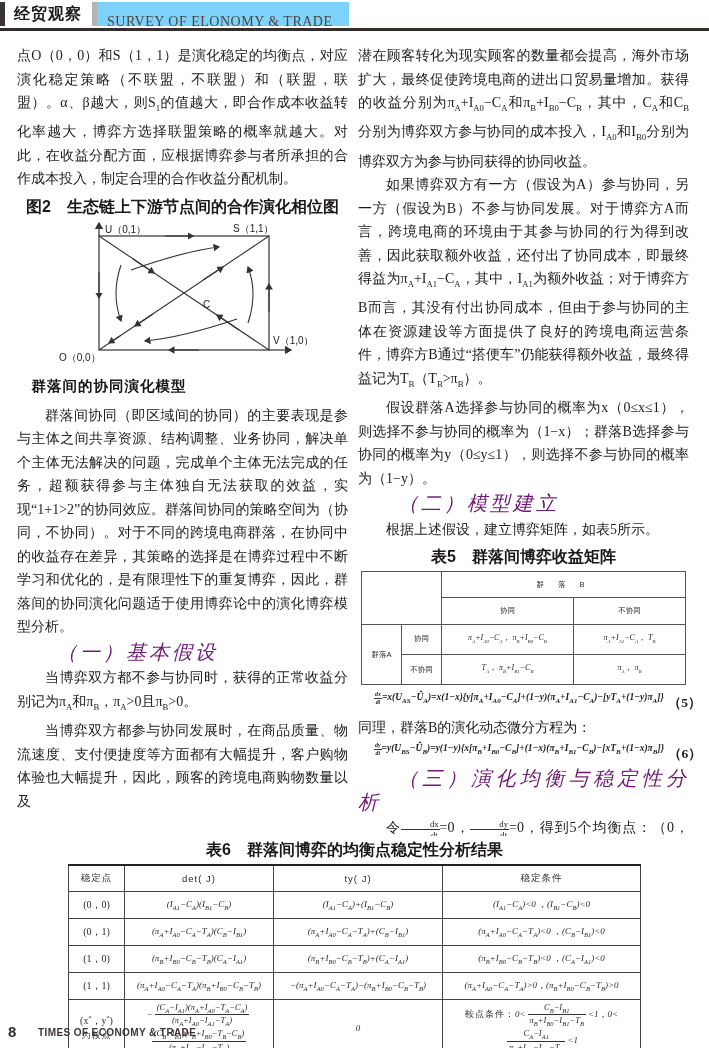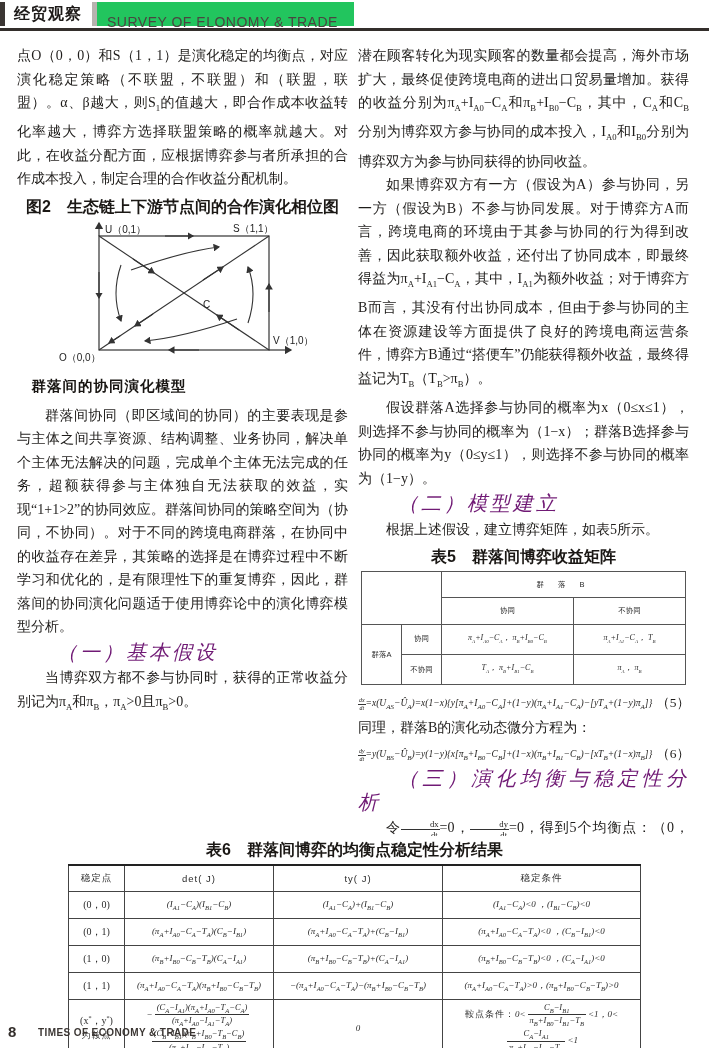--- a/index.html
+++ b/index.html
@@ -7,40 +7,40 @@
   body {
     width: 709px; height: 1048px; position: relative; overflow: hidden;
     font-family: "Liberation Serif", serif; color: #222;
   }
   
   .hdr { display:flex; align-items:stretch; height:24px; margin:2px 0 0 0; }
   .hdr-bar { width:5px; background:#3b3633; margin-right:7px; }
   .hdr-cn { font-family:"Liberation Sans",sans-serif; font-weight:bold; font-size:16px;
             color:#1d1a18; display:flex; align-items:center; padding:0 10px 0 2px; letter-spacing:1px;}
   .hdr-sep { width:5px; background:#b7b3af; margin-right:0; }
-  .hdr-en { background:#22c55e; color:#4a4540; font-family:Liberation Sans, sans-serif;
+  .hdr-en { background:#7dd3fc; color:#4a4540; font-family:Liberation Serif, serif;
             font-size:14px; display:flex; align-items:center; padding:16px 16px 0 10px; letter-spacing:.5px;}
   .hdr-rule { height:3px; background:#332e2b; margin-top:2px; }
   
   .cols { display:flex; gap:10px; padding:0 17px; margin-top:13px; height:792px; overflow:hidden; }
   .col { width:331px; font-size:14px; line-height:23.5px; text-align:justify; color:#1e1c1a; }
   .col p { text-indent:2em; }
   .col p.noind { text-indent:0; }
   h2.sec { font-family:"Liberation Sans",sans-serif; font-weight:bold; font-size:14.5px;
            color:#181512; margin:5px 0 5px 0; text-indent:1em; letter-spacing:1px;}
   h3.sub { font-size:20px; font-style:italic; font-weight:normal; letter-spacing:3px;
            text-indent:2em; margin:2px 0; color:#701a75;}
   sub { font-size:.62em; } sup { font-size:.62em; }
   
   .figcap, .tabcap { text-align:center; font-family:"Liberation Sans",sans-serif; font-weight:bold;
            font-size:16px; color:#1b1815; margin:4px 0 2px 0; text-indent:0; }
   .fig { display:flex; justify-content:center; margin:2px 0 4px 0; }
   .fig svg text { font-family:"Liberation Sans",sans-serif; font-size:10px; fill:#222; }
   
-  .eqrow { display:flex; align-items:flex-end; justify-content:space-between; margin:2px 0; }
+  .eqrow { display:flex; align-items:flex-start; justify-content:space-between; margin:2px 16px;font-weight:bold; }
   .eq { font-size:9.5px; font-style:italic; line-height:13px; white-space:nowrap; }
   .eq sub { font-size:7px; }
   .eqno { font-size:13.5px; font-style:normal; padding-left:4px; }
   .ifrac { display:inline-flex; flex-direction:column; vertical-align:middle;
            font-size:.62em; line-height:1.15; text-align:center; }
   .ifrac > span:first-child { border-bottom:1px solid #333; padding:0 1px; }
   
   table.t5 { border-collapse:collapse; width:324px; margin:2px auto 6px auto; table-layout:fixed; }
   table.t5 td { border:1px solid #555; font-size:8px; text-align:center; vertical-align:middle;
                 height:18px; padding:1px 2px; color:#2a2a2a; }
@@ -125,20 +125,21 @@
           <text x="2" y="141">O（0,0）</text>
           <text x="216" y="124">V（1,0）</text>
           <text x="146" y="88" font-size="12">C</text>
         </svg>
       </div>
 
       <h2 class="sec">群落间的协同演化模型</h2>
       <p>群落间协同（即区域间的协同）的主要表现是参与主体之间共享资源、结构调整、业务协同，解决单个主体无法解决的问题，完成单个主体无法完成的任务，超额获得参与主体独自无法获取的效益，实现“1+1&gt;2”的协同效应。群落间协同的策略空间为（协同，不协同）。对于不同的跨境电商群落，在协同中的收益存在差异，其策略的选择是在博弈过程中不断学习和优化的，是有限理性下的重复博弈，因此，群落间的协同演化问题适于使用博弈论中的演化博弈模型分析。</p>
       <h3 class="sub">（一）基本假设</h3>
       <p>当博弈双方都不参与协同时，获得的正常收益分别记为π<sub>A</sub>和π<sub>B</sub>，π<sub>A</sub>&gt;0且π<sub>B</sub>&gt;0。</p>
+      <p>当博弈双方都参与协同发展时，在商品质量、物流速度、支付便捷度等方面都有大幅提升，客户购物体验也大幅提升，因此，顾客的跨境电商购物数量以及</p>
     </div>
 
     <div class="col">
       <p class="noind">潜在顾客转化为现实顾客的数量都会提高，海外市场扩大，最终促使跨境电商的进出口贸易量增加。获得的收益分别为π<sub>A</sub>+I<sub>A0</sub>−C<sub>A</sub>和π<sub>B</sub>+I<sub>B0</sub>−C<sub>B</sub>，其中，C<sub>A</sub>和C<sub>B</sub>分别为博弈双方参与协同的成本投入，I<sub>A0</sub>和I<sub>B0</sub>分别为博弈双方为参与协同获得的协同收益。</p>
       <p>如果博弈双方有一方（假设为A）参与协同，另一方（假设为B）不参与协同发展。对于博弈方A而言，跨境电商的环境由于其参与协同的行为得到改善，因此获取额外收益，还付出了协同成本，即最终得益为π<sub>A</sub>+I<sub>A1</sub>−C<sub>A</sub>，其中，I<sub>A1</sub>为额外收益；对于博弈方B而言，其没有付出协同成本，但由于参与协同的主体在资源建设等方面提供了良好的跨境电商运营条件，博弈方B通过“搭便车”仍能获得额外收益，最终得益记为T<sub>B</sub>（T<sub>B</sub>&gt;π<sub>B</sub>）。</p>
       <p>假设群落A选择参与协同的概率为x（0≤x≤1），则选择不参与协同的概率为（1−x）；群落B选择参与协同的概率为y（0≤y≤1），则选择不参与协同的概率为（1−y）。</p>
       <h3 class="sub">（二）模型建立</h3>
       <p>根据上述假设，建立博弈矩阵，如表5所示。</p>
 
       <div class="tabcap">表5　群落间博弈收益矩阵</div>

